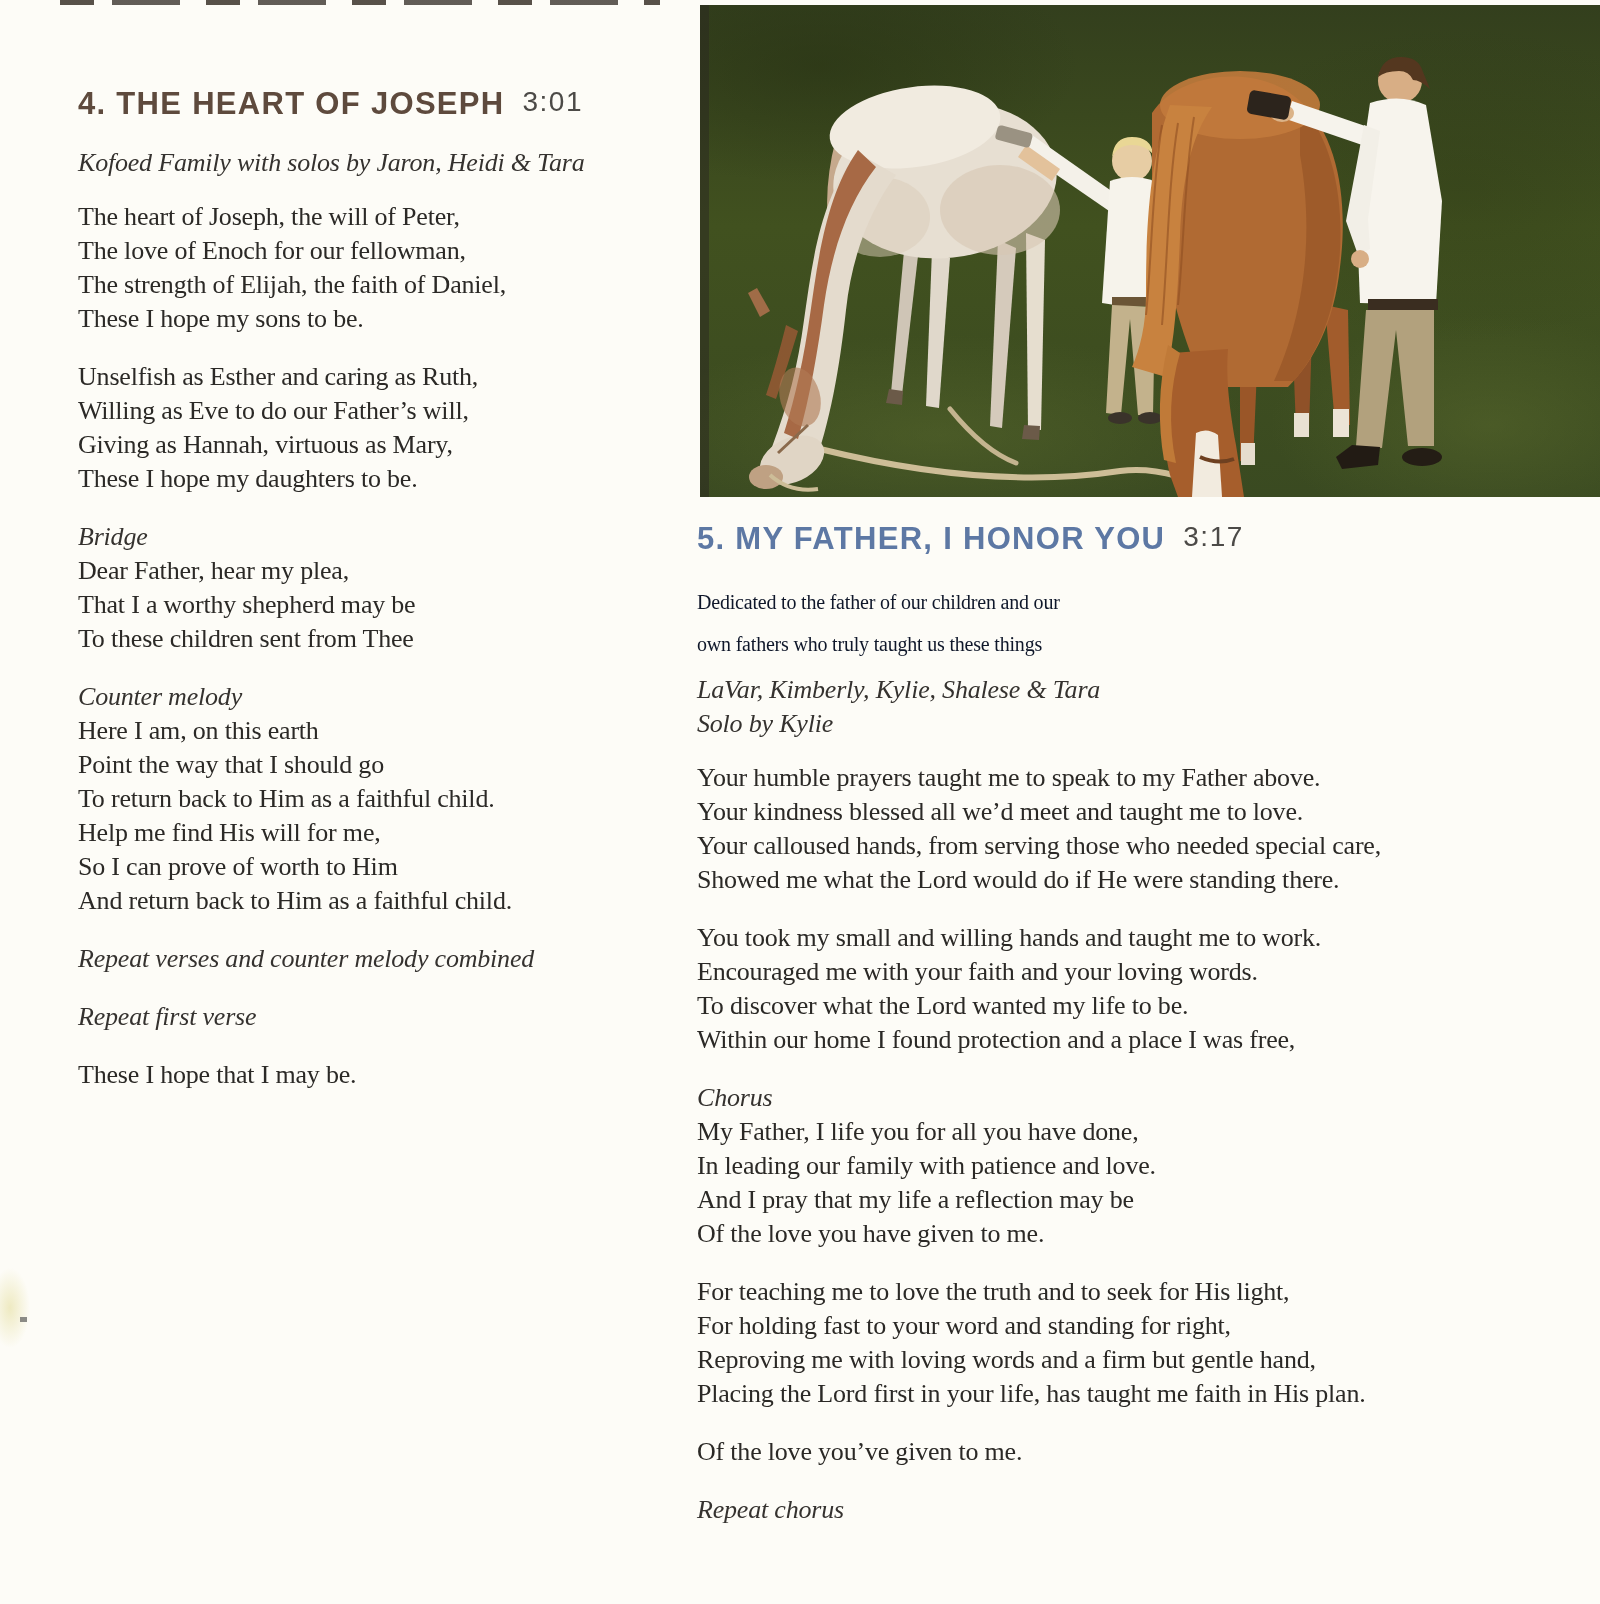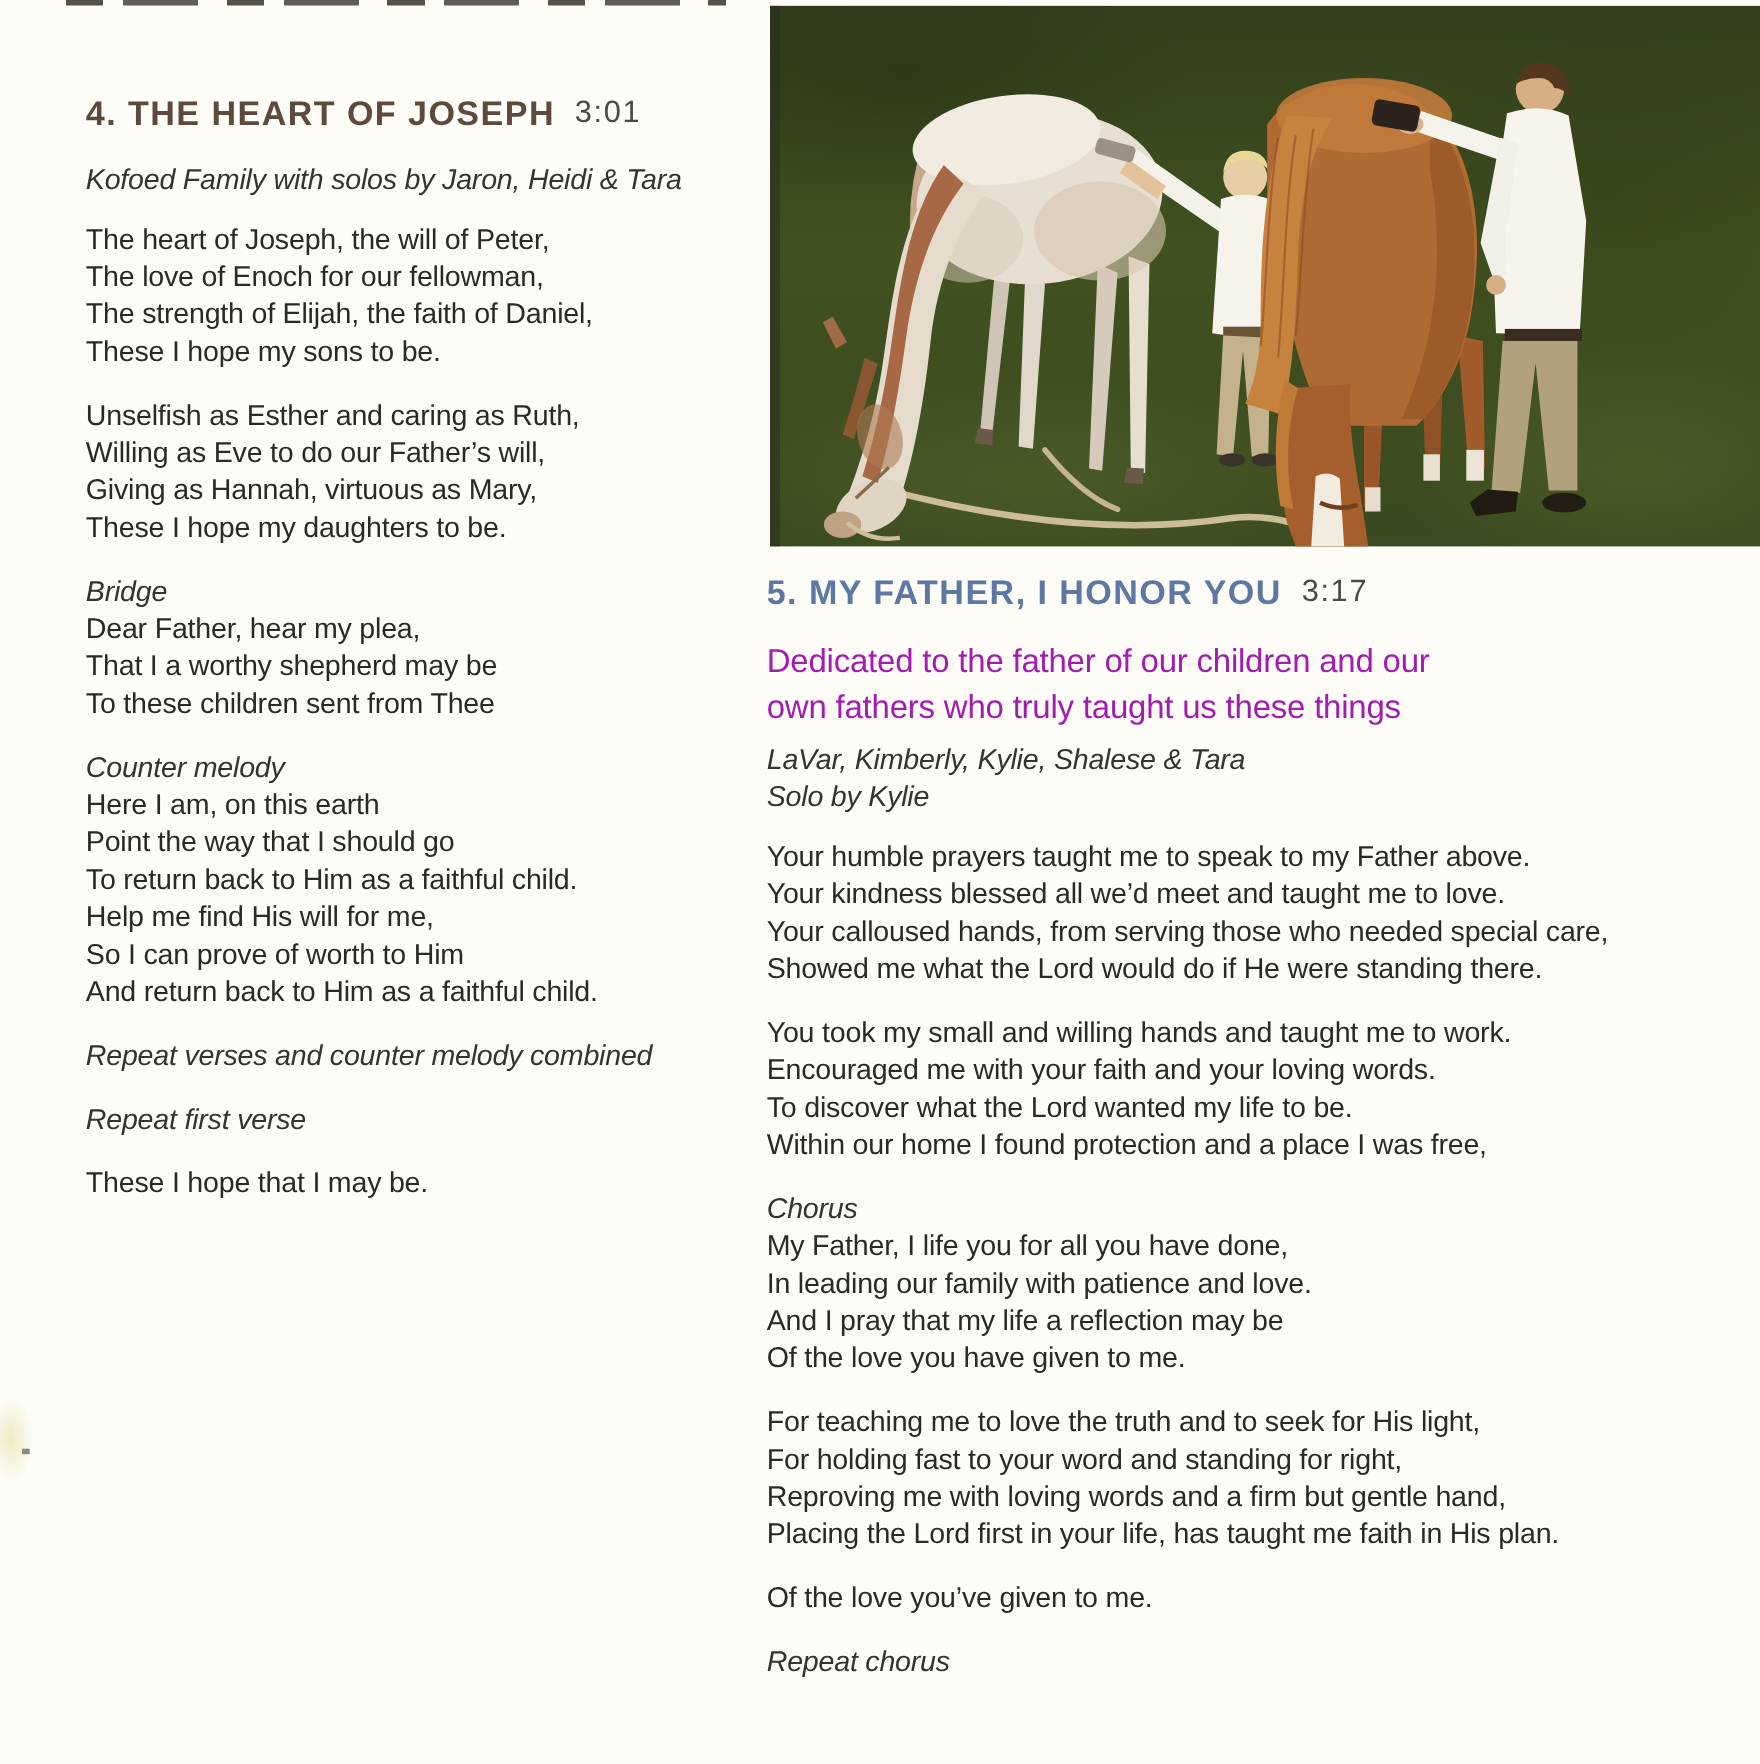--- a/index.html
+++ b/index.html
@@ -15,25 +15,25 @@
   #left-col  { left:78px;  top:86px;  width:585px; }
   #right-col { left:697px; top:521px; width:890px; }
 
   .title-row { display:flex; align-items:flex-start; gap:18px; margin-bottom:24px; white-space:nowrap; }
   .song-title { font-weight:700; font-size:31px; letter-spacing:1.3px; }
   .song4-title { color:#5e4a3d; }
   .song5-title { color:#5d78a4; }
   .duration { font-size:28px; color:#4c4a47; letter-spacing:1.5px; font-weight:400; }
 
   .lyric-text { font-size:26px; line-height:34px; letter-spacing:-0.2px; }
-  .line { white-space:nowrap; }
+  .line { white-space:nowrap;font-family:Liberation Serif, serif; }
   .credit-block { margin-bottom:20px; }
   .credit, .stanza-label, .note { font-style:italic; color:#35322f; }
   .stanza { margin-bottom:24px; }
-  .dedication { font-size:30px; line-height:42px; color:#a21caf; letter-spacing:-0.2px; margin-bottom:8px; }
+  .dedication { font-size:20px; line-height:42px; color:#0f172a; letter-spacing:-0.2px; margin-bottom:8px; }
 
   #photo {
     position:absolute; left:700px; top:5px; width:900px; height:492px;
     overflow:hidden;
   }
   #photo svg { display:block; width:100%; height:100%; }
 
   
   .top-edge-artifact {
     position:absolute; left:60px; top:0; width:600px; height:5px;

